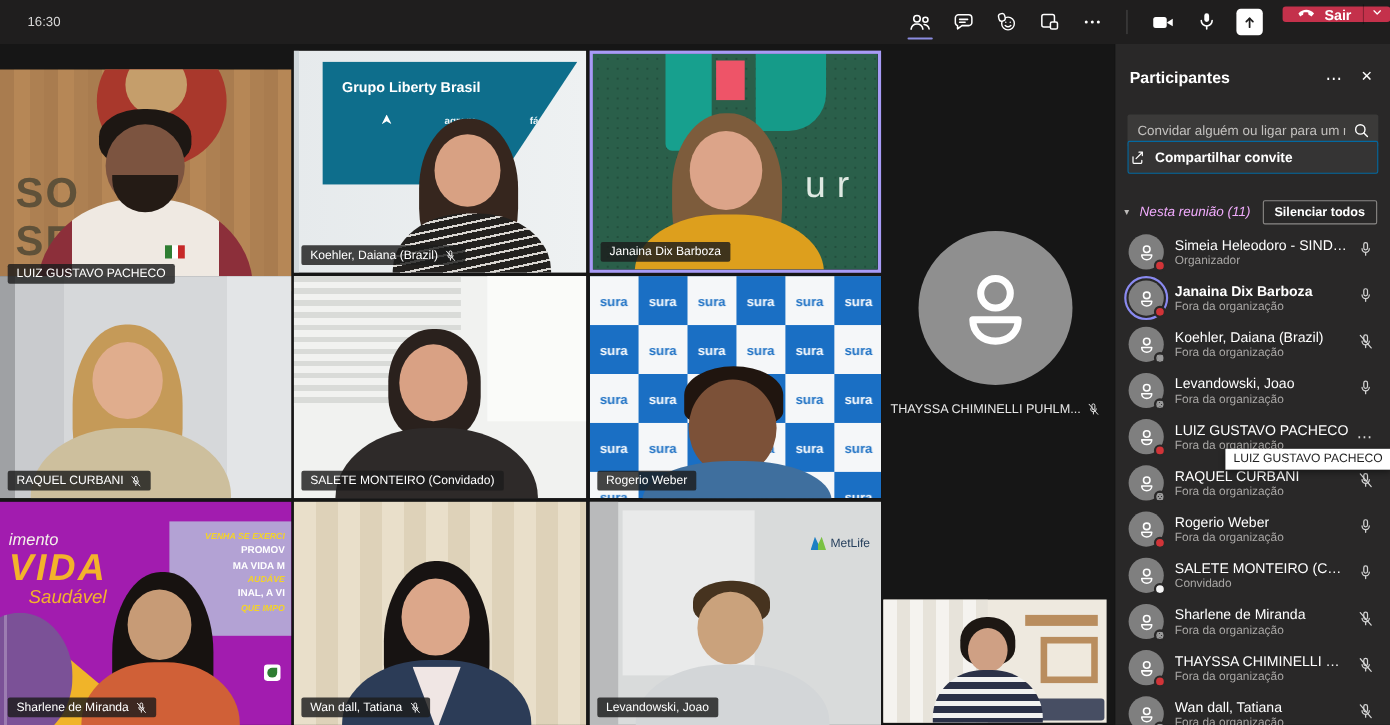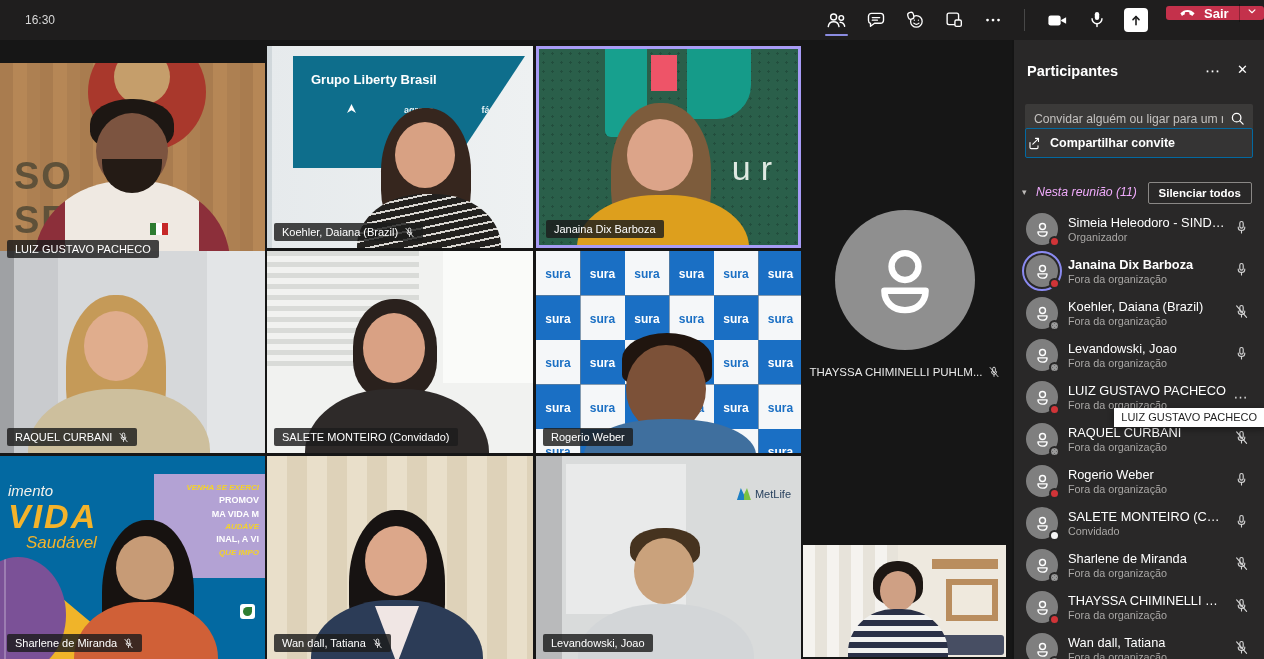--- a/index.html
+++ b/index.html
@@ -94,21 +94,21 @@
   #t4 .fig-head { left:96px; top:62px; width:62px; height:70px; background:#d9a184; }
   #t4 .fig-body { left:38px; top:138px; width:184px; height:70px; background:#2e2a29; }
 
   
   .sura-svg { position:absolute; left:0; top:0; }
   #t5 .fig-hair { left:86px; top:82px; width:90px; height:52px; background:#20150f; border-radius:50% 50% 20% 20%; }
   #t5 .fig-head { left:90px; top:94px; width:80px; height:88px; background:#7c5138; }
   #t5 .fig-body { left:48px; top:168px; width:172px; height:40px; background:#3f6f9e; }
 
   
-  #t6 .scene { background:#0369a1; }
+  #t6 .scene { background:#a21caf; }
   .vida { position:absolute; left:8px; top:26px; width:150px; color:#fff; }
   .vida .l1 { font-style:italic; font-size:15px; color:#f4f1ea; }
   .vida .l2 { font-style:italic; font-size:34px; font-weight:800; color:#f3b32b; letter-spacing:2px; line-height:1; }
   .vida .l3 { font-style:italic; font-size:17px; color:#f3b32b; margin-left:18px; }
   .lav { position:absolute; left:154px; top:18px; width:111px; height:104px; background:#b3a2d4; padding:8px 6px 0 0; }
   .lav div { text-align:right; font-weight:bold; line-height:1.5; white-space:nowrap; overflow:hidden; }
   .lav .y { color:#f3d22b; font-size:8px;font-style:italic; } .lav .w { color:#fff; font-size:9px; }
   .p-ball { position:absolute; left:-30px; bottom:-14px; width:96px; height:116px; border-radius:50%; background:#7b5197;
      background-image:linear-gradient(90deg,transparent 0 10px, rgba(255,255,255,.25) 10px 12px, transparent 12px 22px, rgba(255,255,255,.25) 22px 24px, transparent 24px 34px, rgba(255,255,255,.25) 34px 36px, transparent 36px); }
   .y-wedge { position:absolute; left:18px; bottom:-30px; width:74px; height:84px; background:#f0b429; transform:rotate(40deg); border-radius:8px; }

